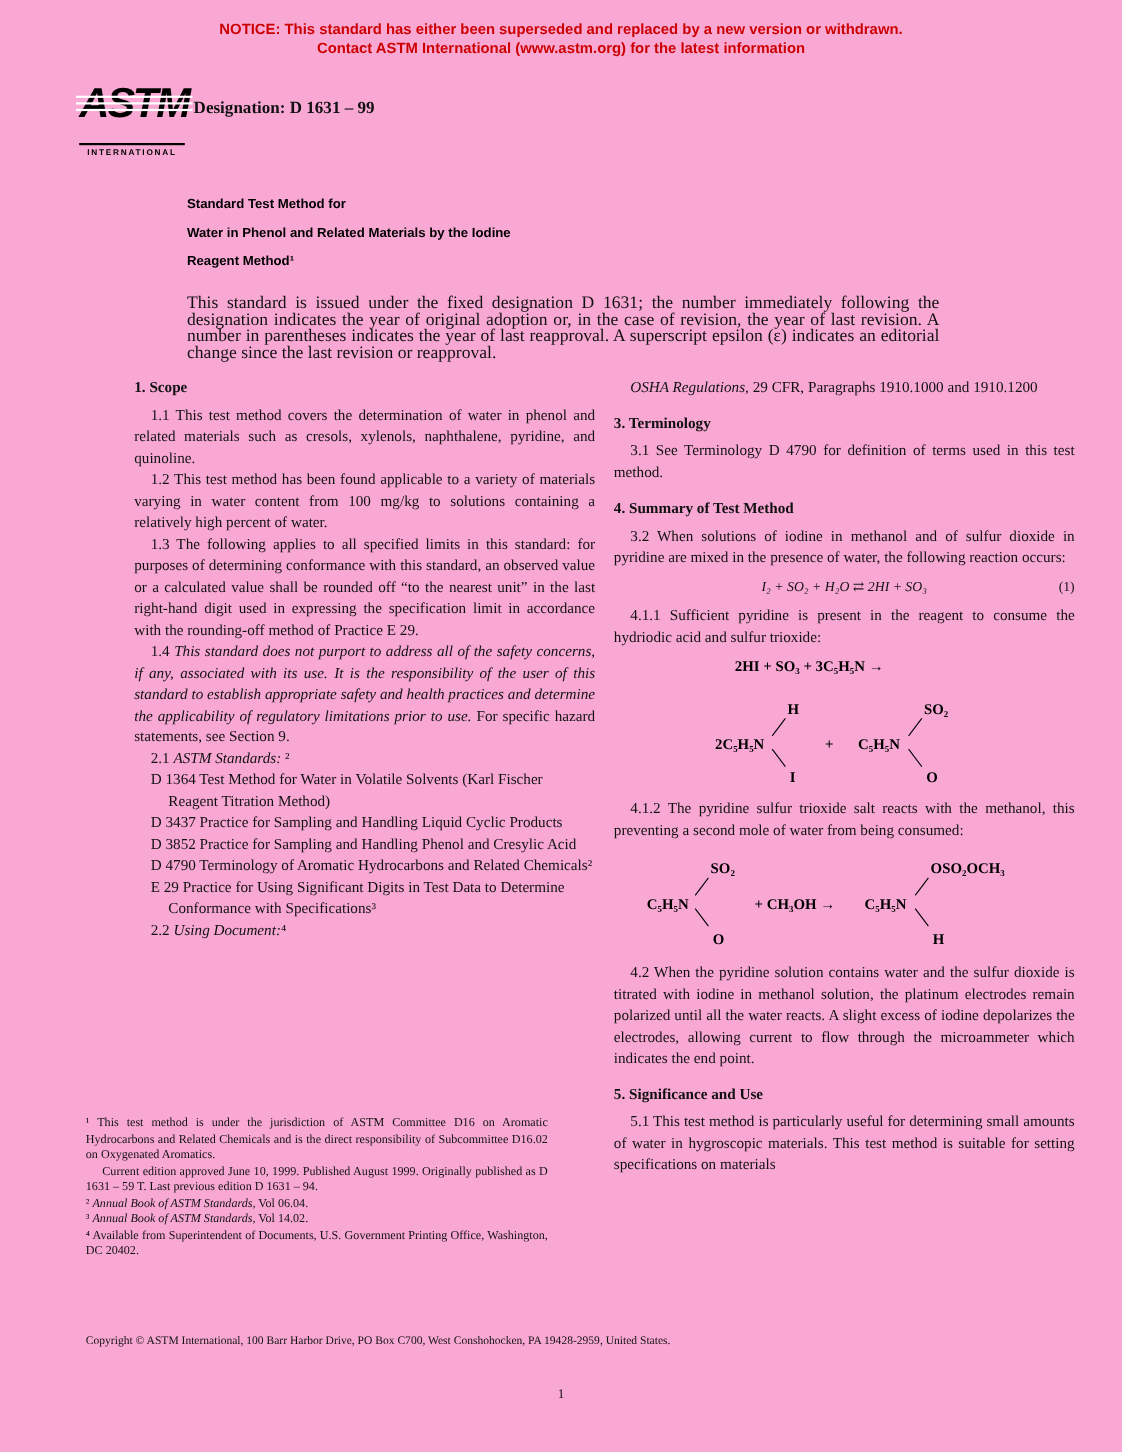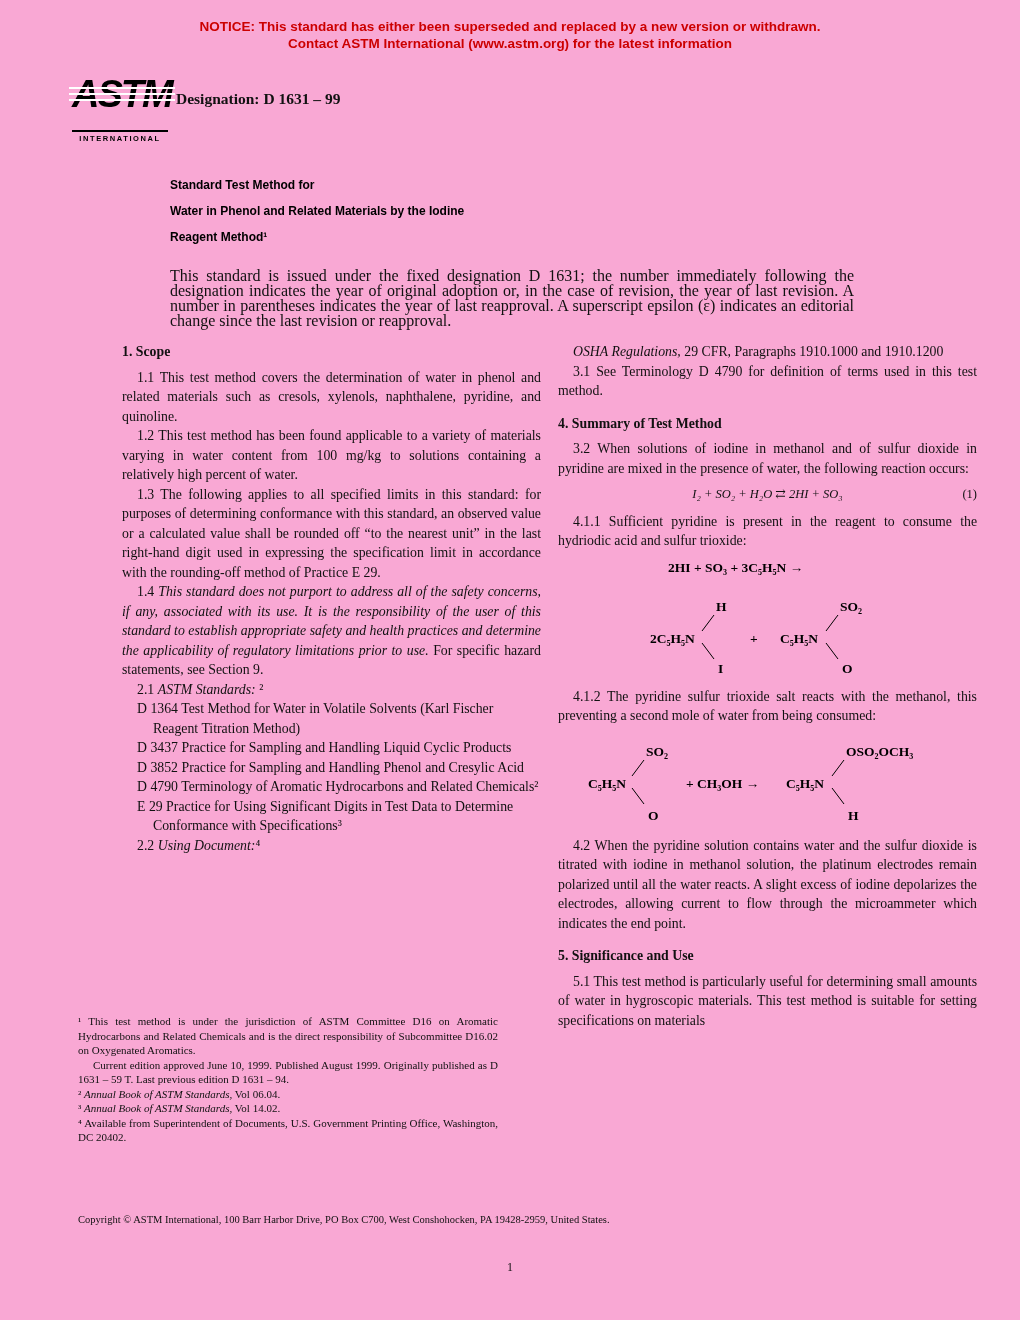--- a/index.html
+++ b/index.html
@@ -114,20 +114,21 @@
       <p class="ref">D 3437 Practice for Sampling and Handling Liquid Cyclic Products</p>
       <p class="ref">D 3852 Practice for Sampling and Handling Phenol and Cresylic Acid</p>
       <p class="ref">D 4790 Terminology of Aromatic Hydrocarbons and Related Chemicals²</p>
       <p class="ref">E 29 Practice for Using Significant Digits in Test Data to Determine Conformance with Specifications³</p>
       <p class="para"><span>2.2 </span><span class="it">Using Document:</span><span>⁴</span></p>
     </div>
 
     <div class="col">
       <p class="ref"><span class="it">OSHA Regulations,</span><span> 29 CFR, Paragraphs 1910.1000 and 1910.1200</span></p>
 
+      <p class="h">3. Terminology</p>
       <p class="para">3.1 See Terminology D 4790 for definition of terms used in this test method.</p>
 
       <p class="h">4. Summary of Test Method</p>
       <p class="para">3.2 When solutions of iodine in methanol and of sulfur dioxide in pyridine are mixed in the presence of water, the following reaction occurs:</p>
 
       <div class="eqrow">
         <span class="eqbody">I₂ + SO₂ + H₂O ⇄ 2HI + SO₃</span>
         <span class="eqnum">(1)</span>
       </div>
 

